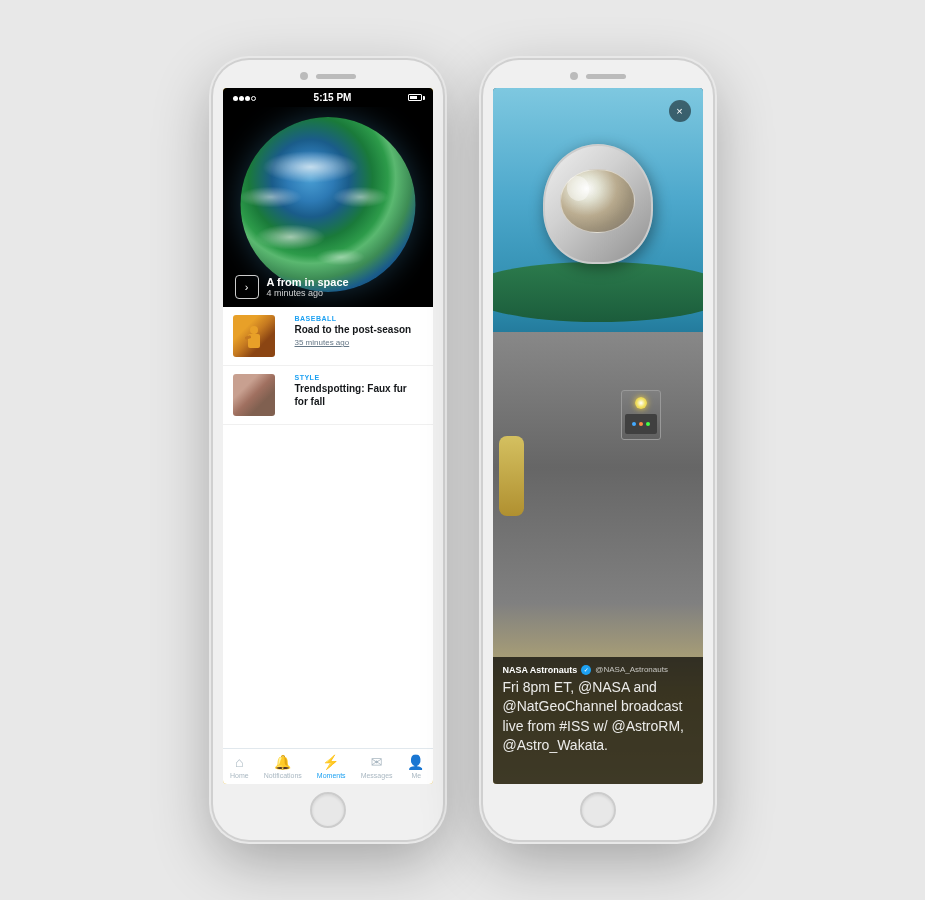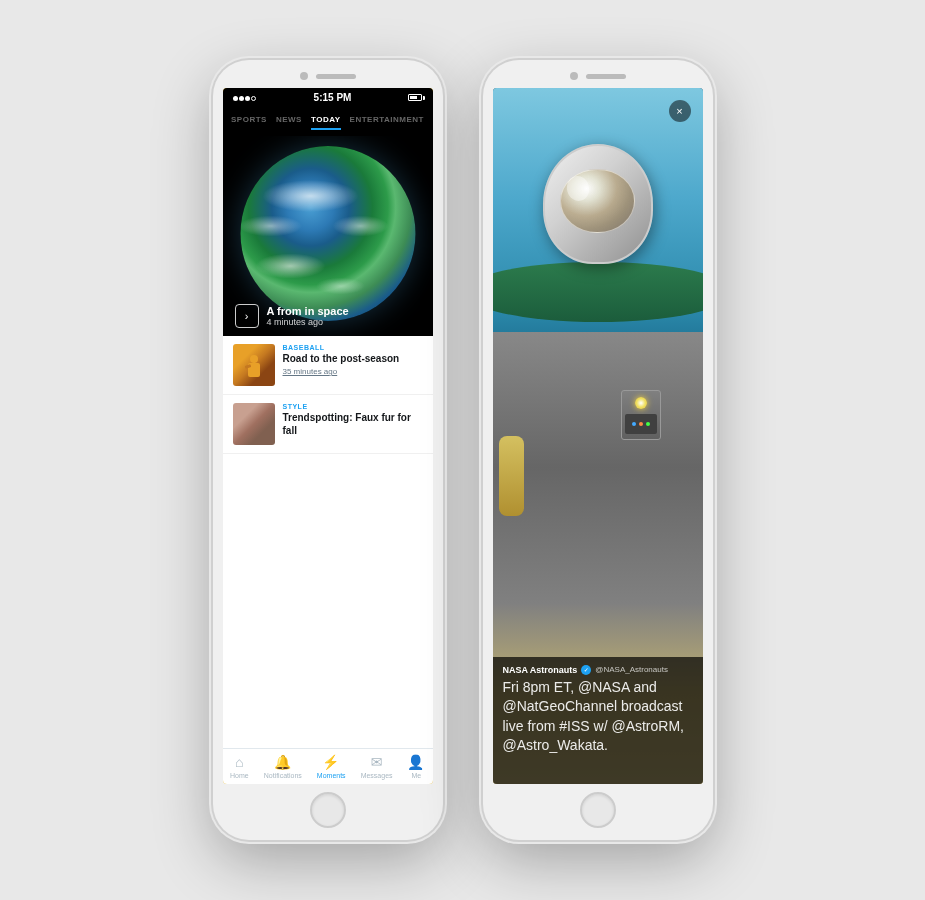--- a/index.html
+++ b/index.html
@@ -241,21 +241,21 @@
     .feed-container {
       background: #fff;
       flex: 1;
       overflow: hidden;
     }
     .feed-item {
       display: flex;
       align-items: flex-start;
       padding: 8px 10px;
       border-bottom: 1px solid #f0f0f0;
-      gap: 8px;
+      gap: 20px;
     }
     .feed-thumb {
       width: 42px;
       height: 42px;
       border-radius: 3px;
       flex-shrink: 0;
       overflow: hidden;
     }
     .thumb-baseball {
       background: linear-gradient(135deg, #e8a028 30%, #c47820 50%, #8b4513 70%);
@@ -506,26 +506,20 @@
         <span></span><span></span><span></span><span></span>
       </div>
       <div class="status-time">5:15 PM</div>
       <div class="status-battery">
         <div class="battery-icon">
           <div class="battery-fill"></div>
         </div>
       </div>
     </div>
 
-    <div class="moments-tabs">
-      <div class="moments-tab">SPORTS</div>
-      <div class="moments-tab">NEWS</div>
-      <div class="moments-tab active">TODAY</div>
-      <div class="moments-tab">ENTERTAINMENT</div>
-    </div>
 
     <div class="earth-container">
       <div class="earth-circle"></div>
       <div class="earth-clouds"></div>
       <div class="story-nav">
         <div class="story-arrow">›</div>
         <div class="story-info">
           <div class="story-title">A from in space</div>
           <div class="story-time">4 minutes ago</div>
         </div>

